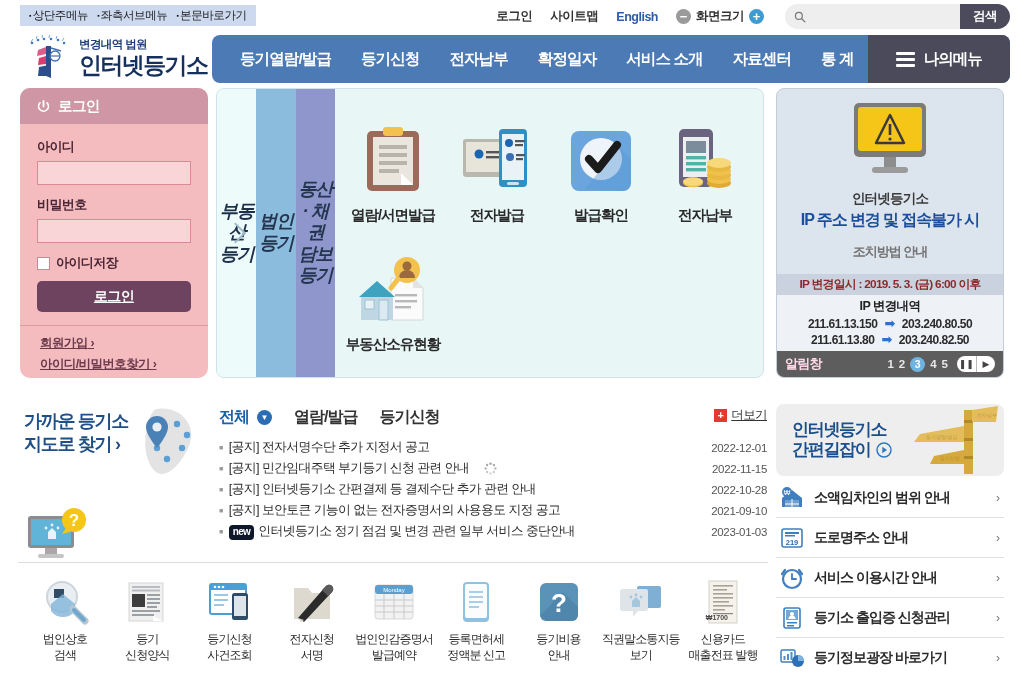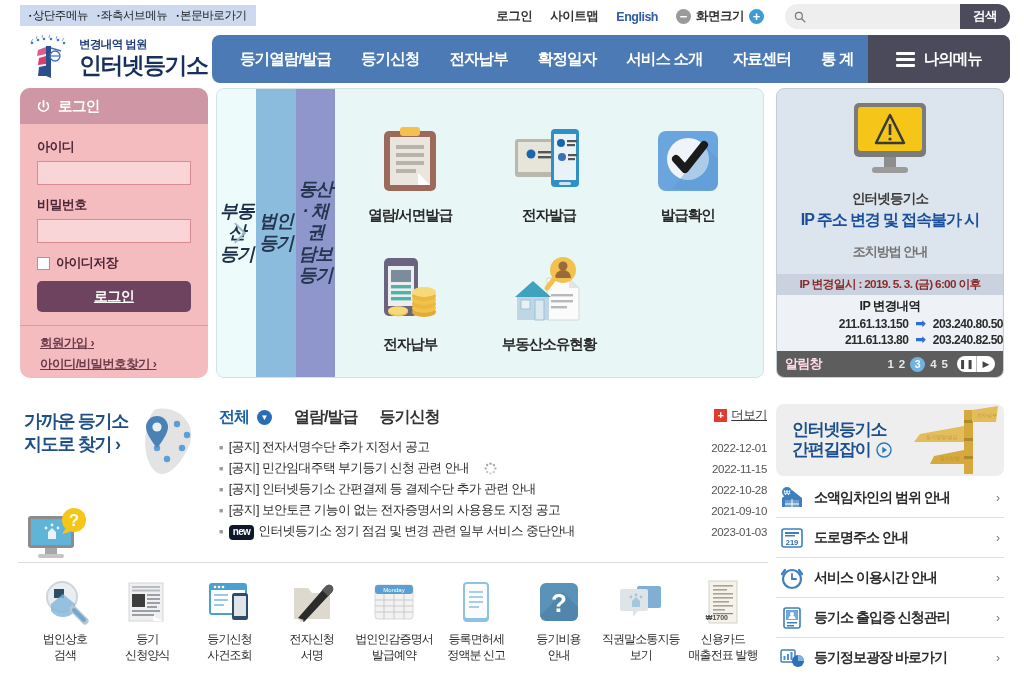--- a/index.html
+++ b/index.html
@@ -140,21 +140,21 @@
   .side-tab.active { background: #edfbfa; color: #1d2f4a; }
   .side-tab.active::after {
     content: ""; position: absolute; right: 13px; top: 50%;
     width: 13px; height: 13px; border-top: 2px solid #9dbcc9; border-right: 2px solid #9dbcc9;
     transform: translateY(-50%) rotate(45deg);
   }
   .side-tab.t2 { background: #8cbcdd; }
   .side-tab.t3 { background: #8e96cc; }
 
   .svc-grid {
-    flex: 1; display: grid; grid-template-columns: repeat(3, 1fr);
+    flex: 1; display: grid; grid-template-columns: repeat(4, 1fr);
     grid-template-rows: repeat(2, 1fr); padding: 20px 6px 10px 6px;
   }
   .svc {
     display: flex; flex-direction: column; align-items: center; justify-content: center;
     gap: 7px; cursor: pointer;
   }
   .svc-ico { width: 76px; height: 76px; }
   .svc-label { font-size: 14.5px; font-weight: bold; color: #2a2a2a; letter-spacing: -1px; }
 
   
@@ -168,21 +168,21 @@
   .alert-t1 { font-size: 13.5px; color: #3a3a3a; letter-spacing: -0.8px; margin-top: 3px; font-weight: bold;}
   .alert-t2 { font-size: 16px; font-weight: bold; color: #1b4f9c; letter-spacing: -1.1px; margin-top: 2px; }
   .alert-t3 { font-size: 13px; font-weight: bold; color: #737373; letter-spacing: -1px; margin-top: 12px; }
   .ip-date-bar {
     background: #c9d2de; height: 21px; display: flex; align-items: center; justify-content: center;
     font-size: 11.8px; font-weight: bold; color: #8a2b2b; letter-spacing: -0.7px; margin-top: 6px;
   }
   .ip-body { background: #eef2f7; padding: 3px 0 4px 0; }
   .ip-title { text-align: center; font-size: 12.5px; font-weight: bold; color: #222; letter-spacing: -0.6px; }
   .ip-row {
-    display: flex; align-items: center; justify-content: flex-end; gap: 7px;
+    display: flex; align-items: center; justify-content: center; gap: 7px;
     font-size: 12px; font-weight: bold; color: #2b2b2b; letter-spacing: -0.5px; margin-top: 1px;
   }
   .ip-arrow { color: #2f6fd0; font-size: 13px; }
   .alert-foot {
     height: 26px; background: #5d5d5d; display: flex; align-items: center;
     justify-content: space-between; padding: 0 8px;
   }
   .alert-foot-title { color: #ffd9e8; font-size: 13px; font-weight: bold; letter-spacing: -0.7px; }
   .pager { display: flex; align-items: center; gap: 5px; }
   .pg { color: #e8e8e8; font-size: 11.5px; font-weight: bold; cursor: pointer; }

